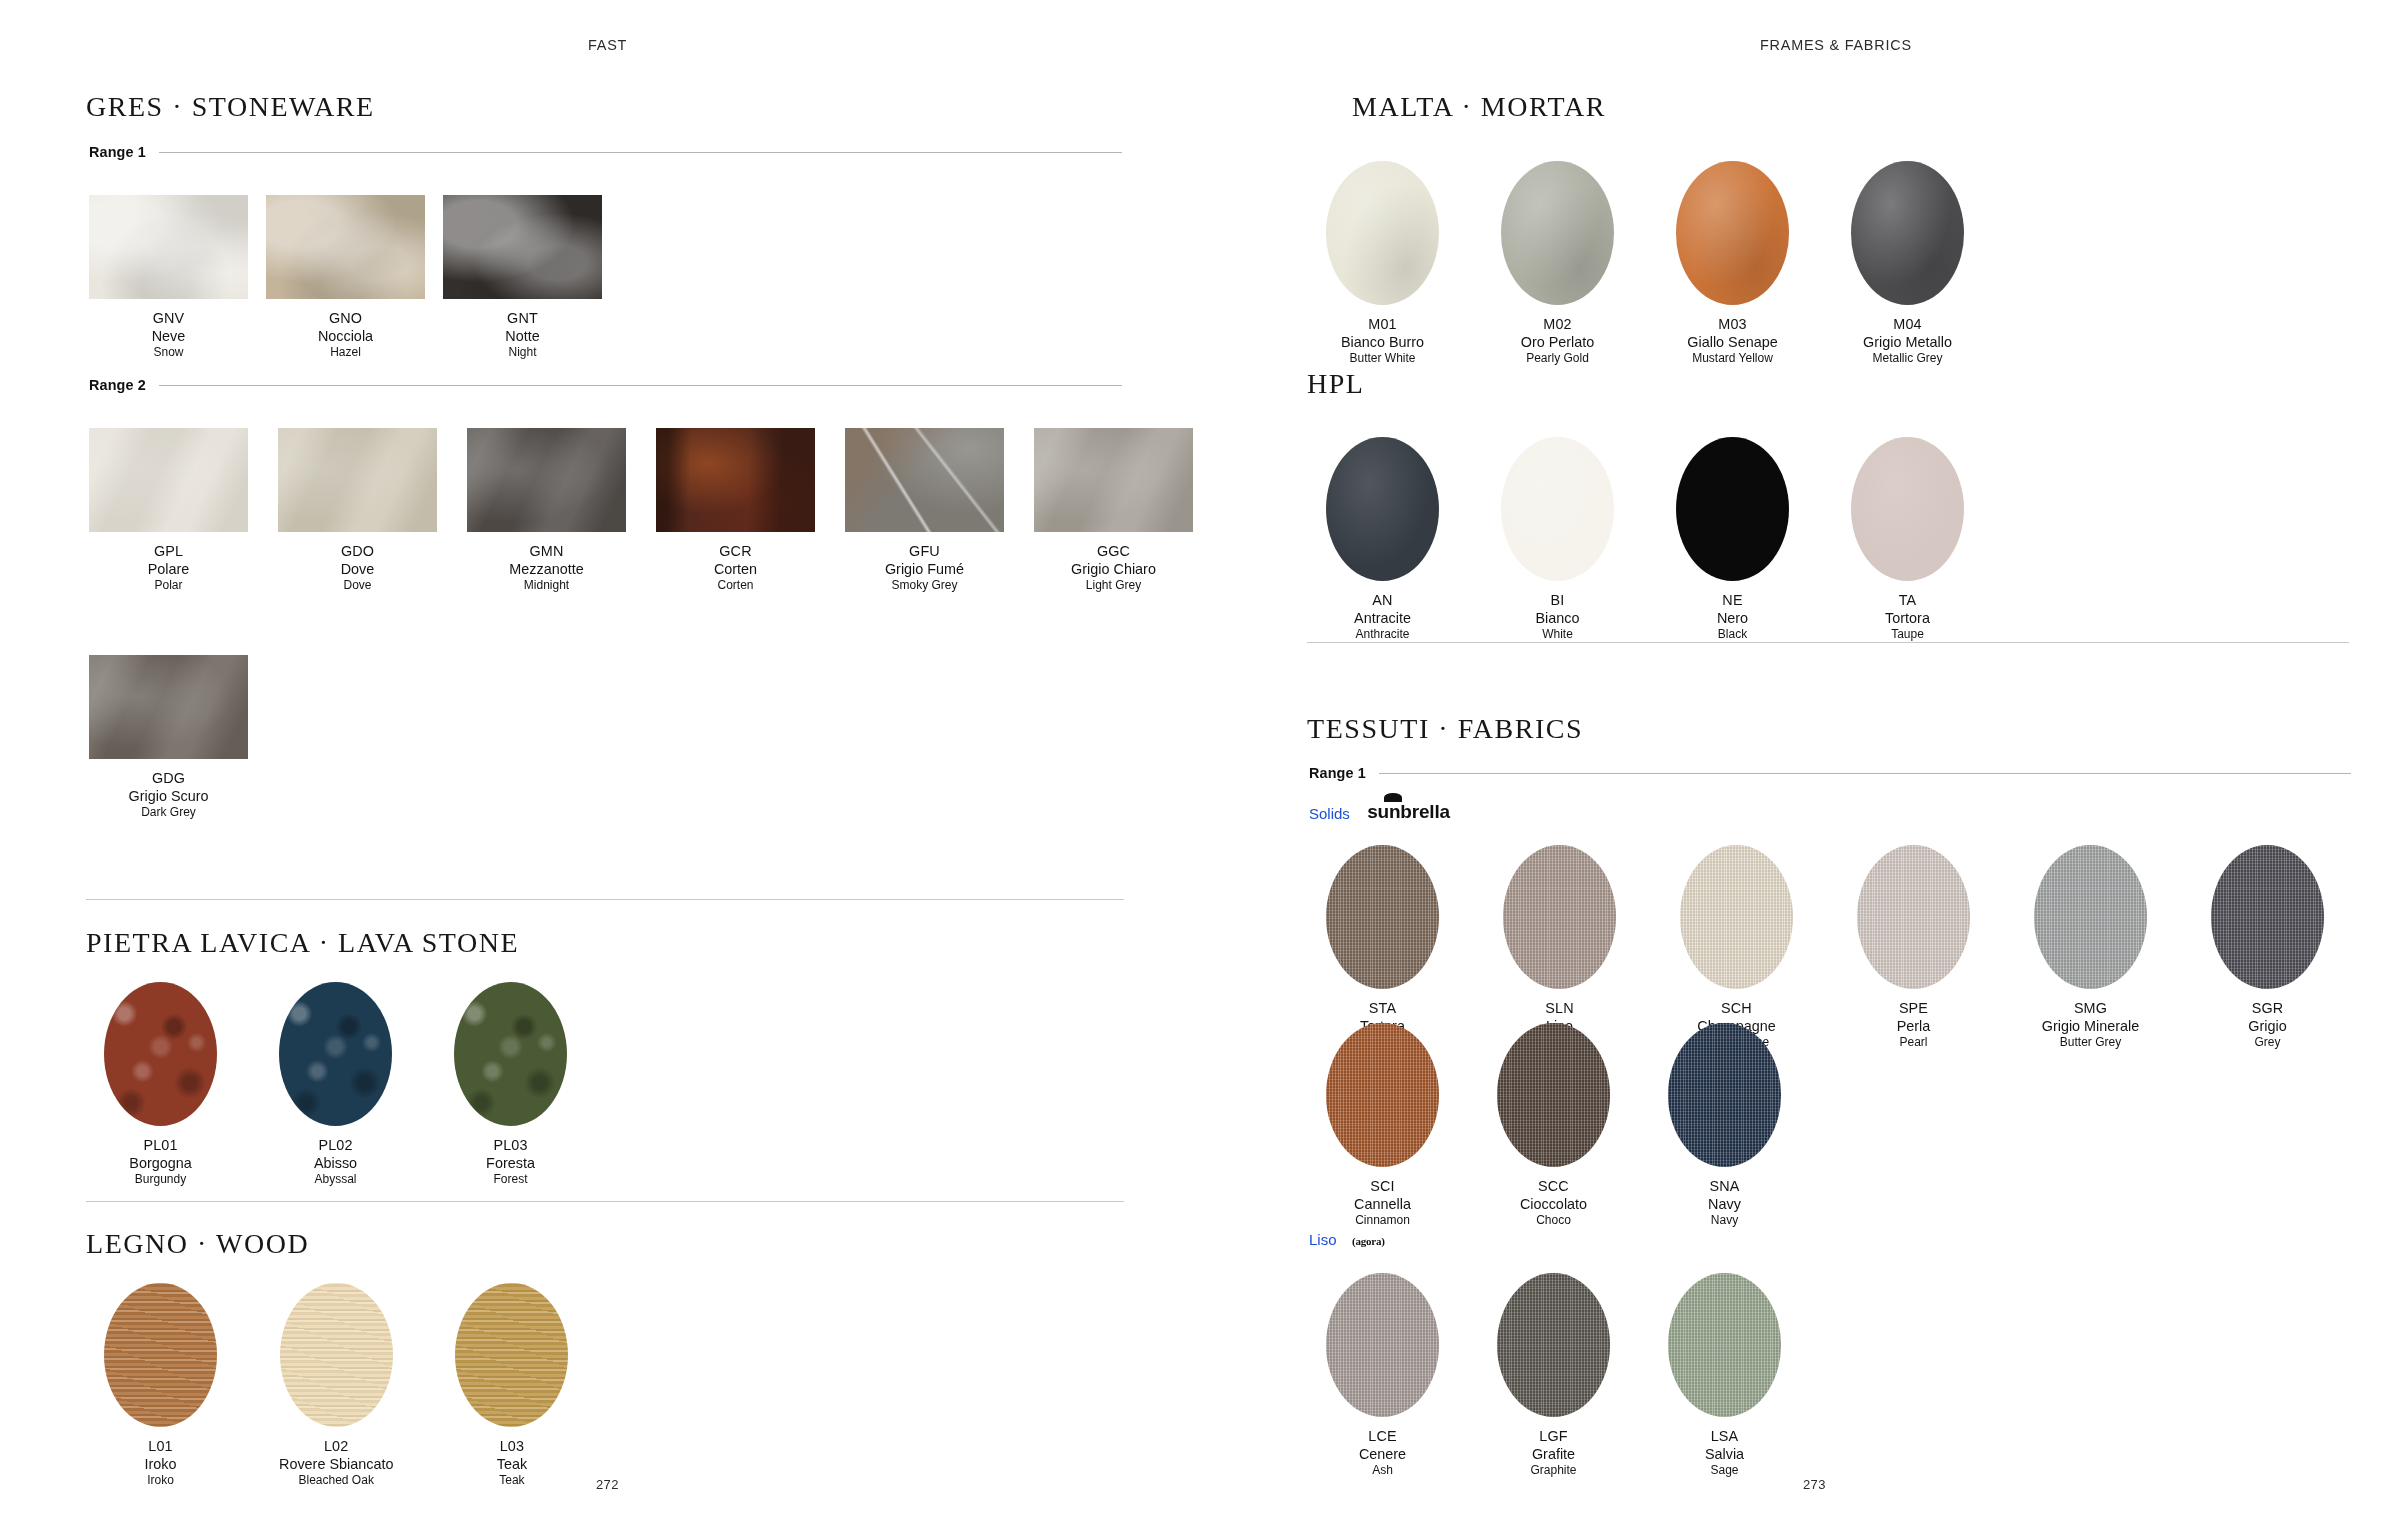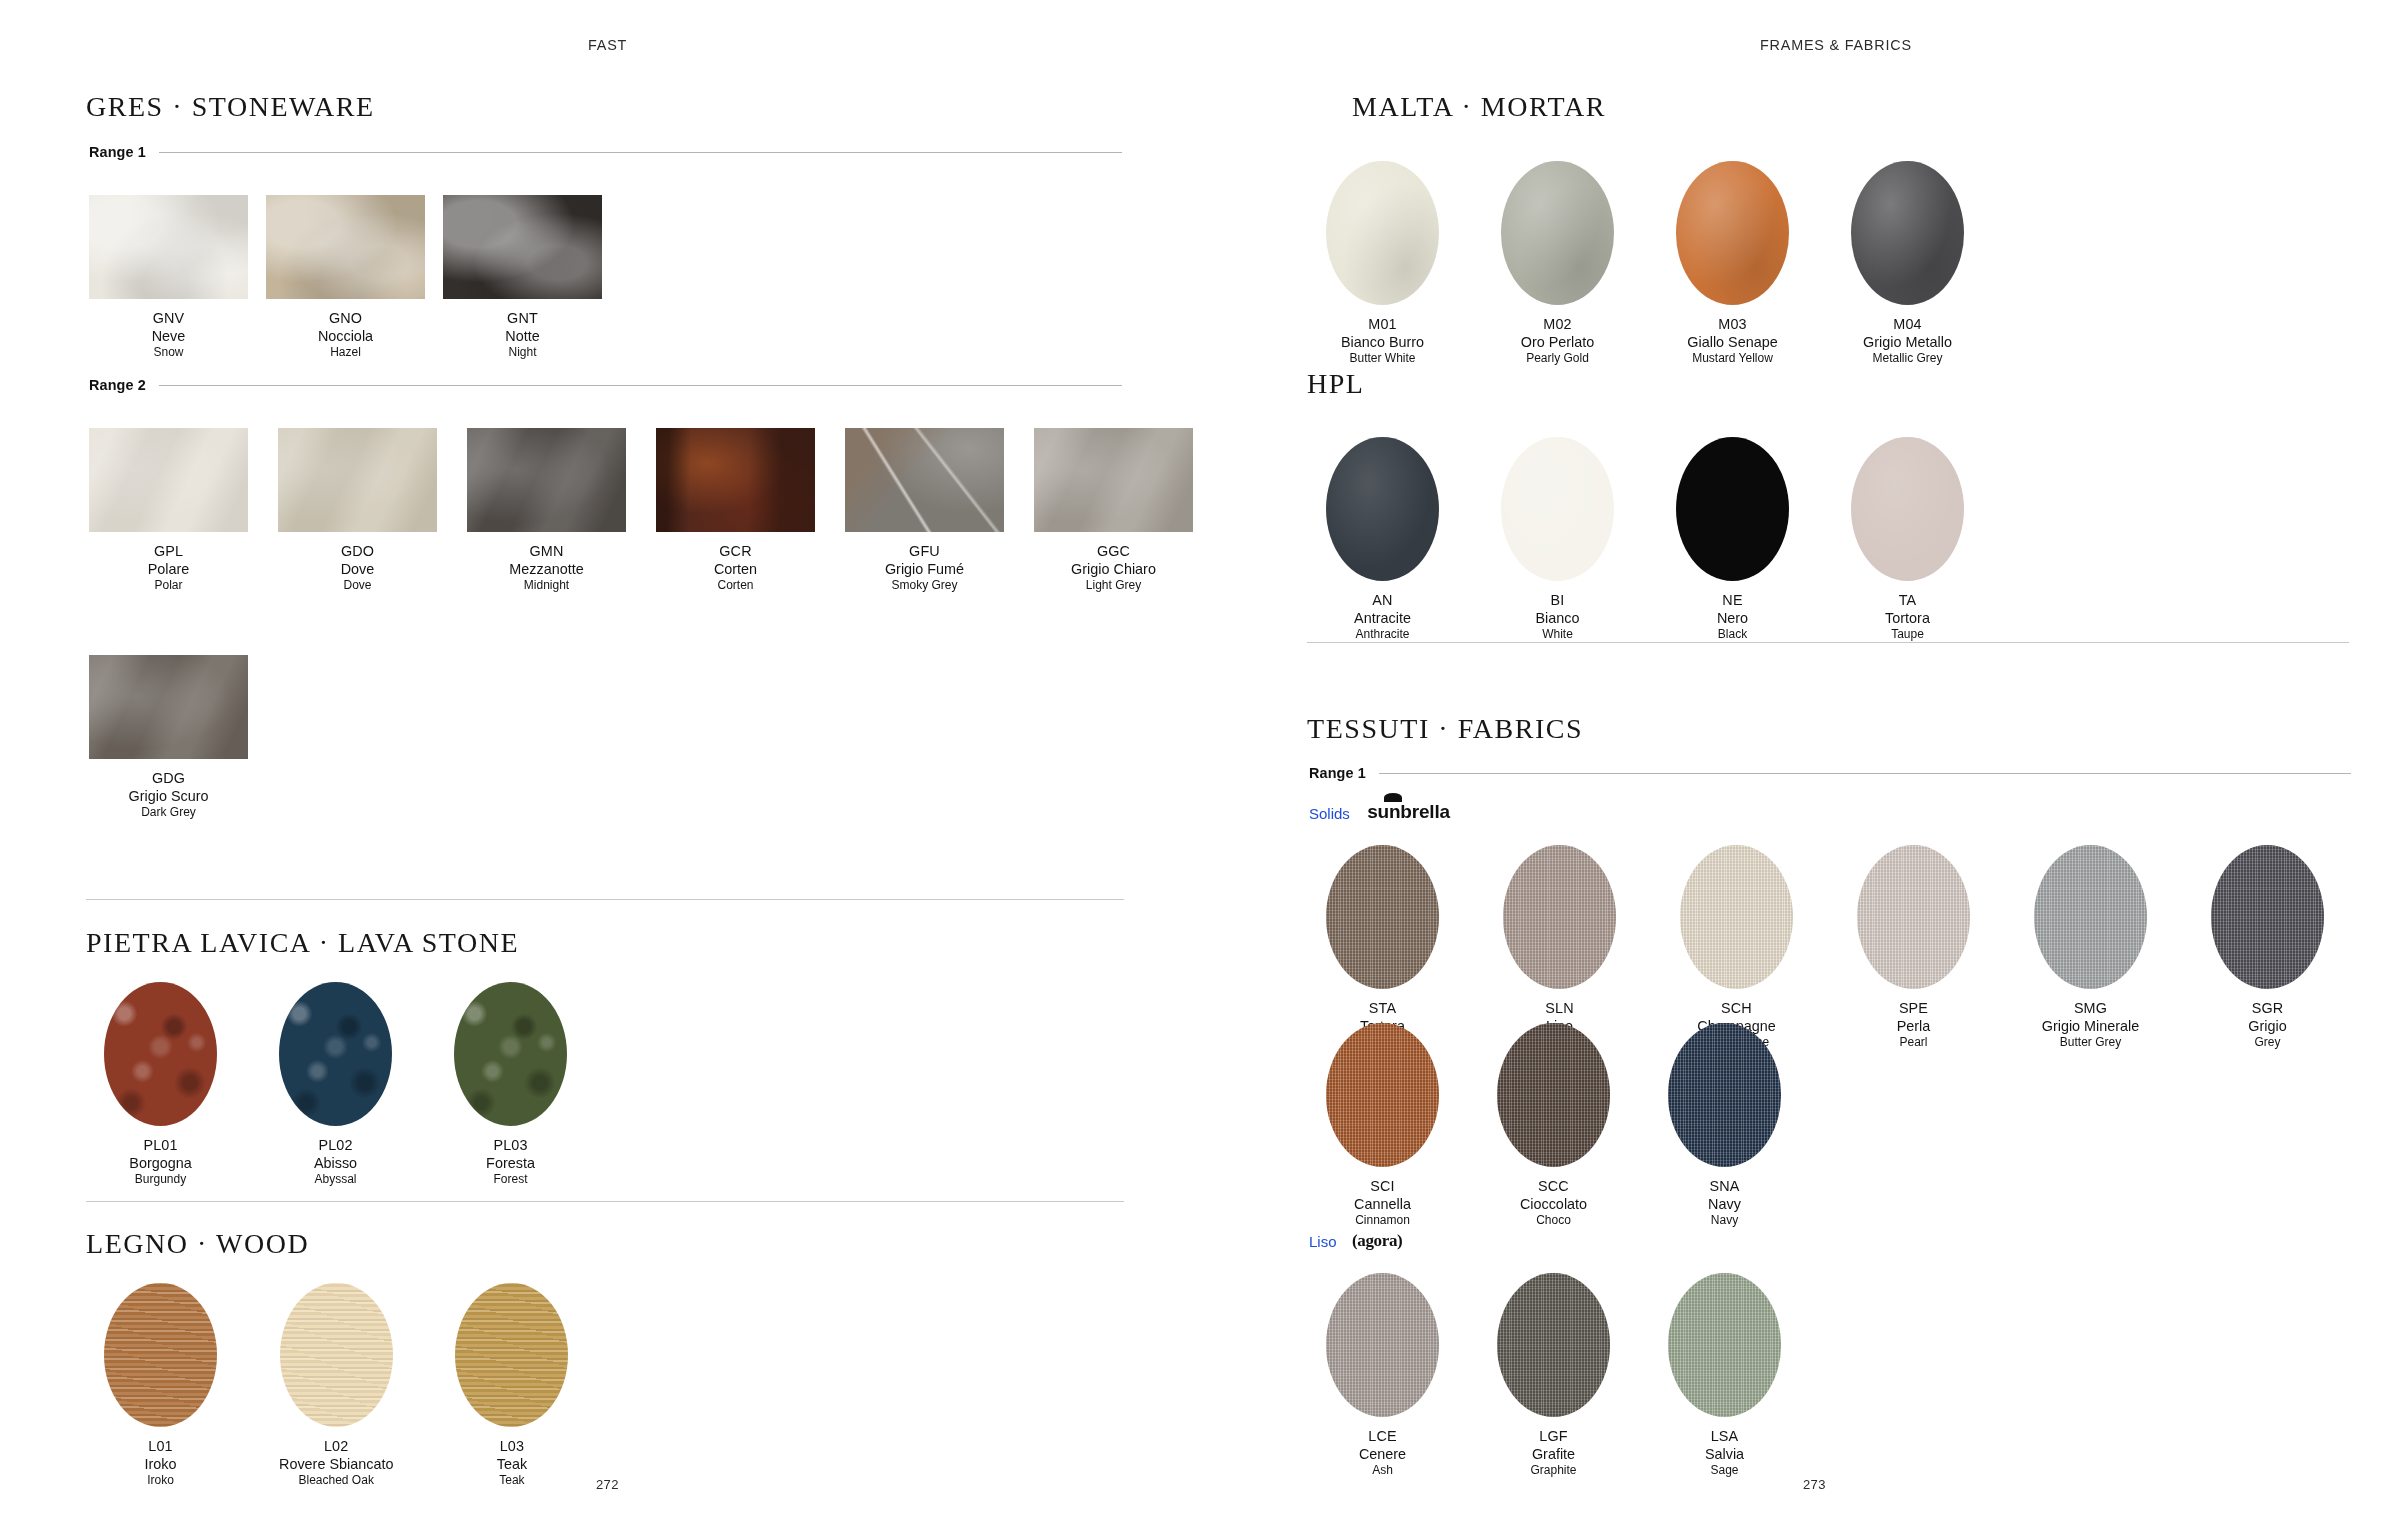--- a/index.html
+++ b/index.html
@@ -86,21 +86,21 @@
     font-size:19px;font-weight:600;letter-spacing:-0.01em;
     color:#111;line-height:1;
   }
   .sunbrella .umbrella{
     position:absolute;left:17.3px;top:-8.6px;width:18px;height:8.6px;
     background:#111;
     border-radius:18px 18px 0 0 / 8.6px 8.6px 0 0;
   }
   .agora{
     font-family:"Liberation Serif",serif;
-    font-size:17px;font-weight:bold;color:#111;line-height:1;
+    font-size:11px;font-weight:bold;color:#111;line-height:1;
     letter-spacing:-0.02em;
   }
 
   
   .tex-mottle::after{
     content:"";position:absolute;inset:0;
     background:
       radial-gradient(ellipse at 22% 28%, rgba(255,255,255,.45) 0 22%, rgba(255,255,255,0) 55%),
       radial-gradient(ellipse at 72% 65%, rgba(255,255,255,.33) 0 18%, rgba(255,255,255,0) 52%),
       radial-gradient(ellipse at 48% 85%, rgba(0,0,0,.12) 0 20%, rgba(0,0,0,0) 55%),

